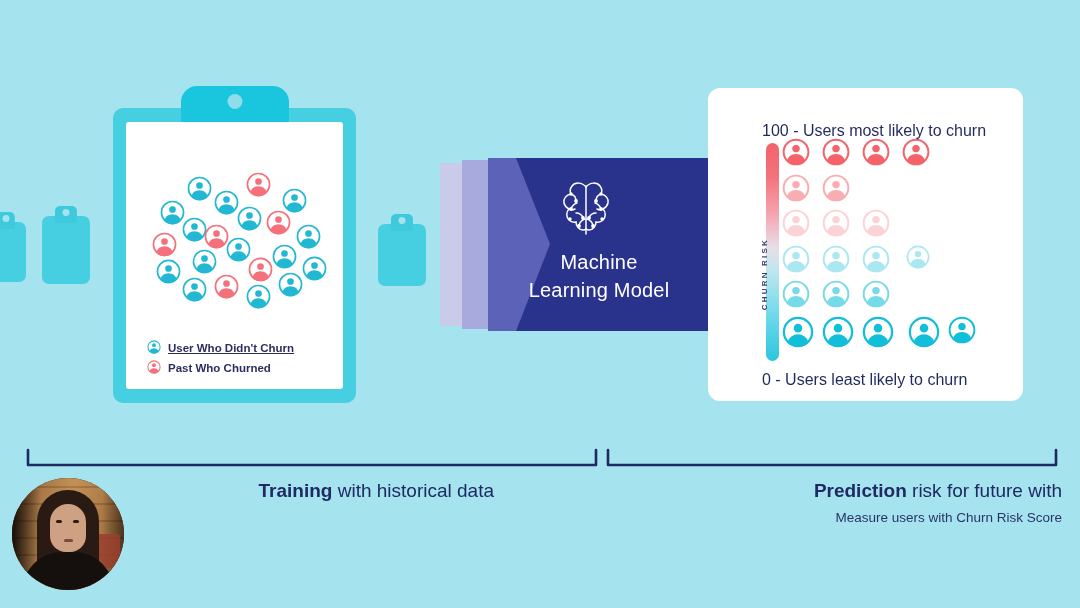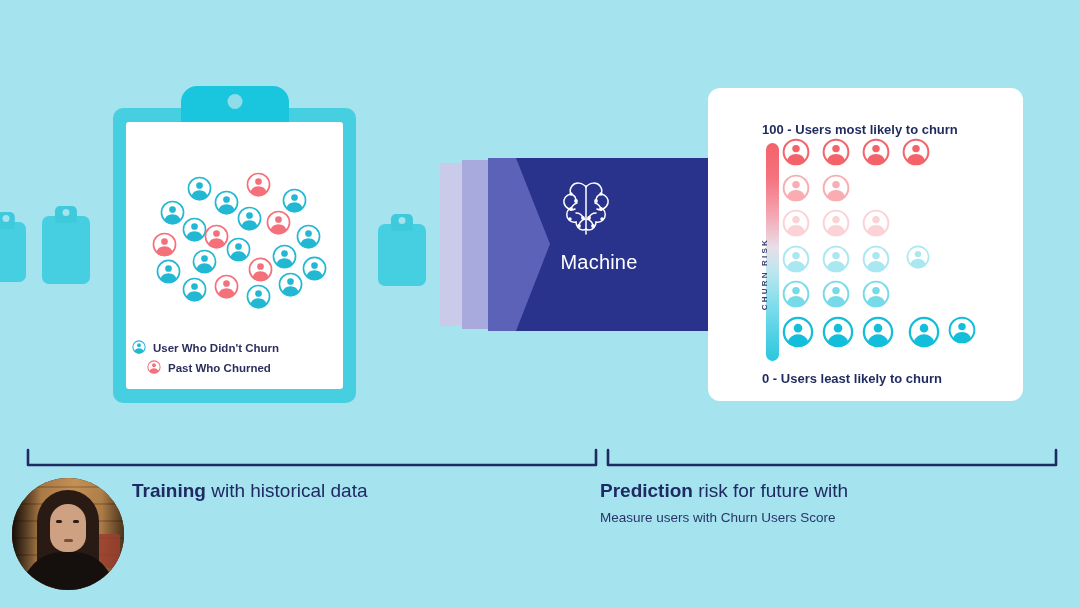--- a/index.html
+++ b/index.html
@@ -82,21 +82,21 @@
   .avatar { position: absolute; }
   .avatar svg { display: block; }
 
   
   .legend-row {
     position: absolute;
     display: flex; align-items: center; gap: 7px;
     font-size: 11.5px; color: #2c2f5e; font-weight: 600;
     white-space: nowrap;
   }
-  #legend-1 { left: 132px; top: 340px; }
+  #legend-1 { left: 147px; top: 340px; text-decoration: underline; }
   #legend-2 { left: 147px; top: 360px; }
 
   
   #ml-arrow {
     position: absolute; left: 440px; top: 157px;
     width: 292px; height: 175px;
   }
   #ml-arrow svg { display: block; }
   #ml-text {
     position: absolute; left: 0; top: 0; width: 292px; height: 175px;
@@ -115,21 +115,21 @@
 
   
   #right-panel {
     position: absolute; left: 708px; top: 88px;
     width: 315px; height: 313px;
     background: #fff;
     border-radius: 12px;
   }
   .panel-caption {
     position: absolute;
-    font-size: 13px; font-weight: 700; color: #1f2a5e;
+    font-size: 16px; font-weight: 400; color: #1f2a5e;
     white-space: nowrap;
   }
   #cap-top { left: 762px; top: 122px; }
   #cap-bottom { left: 762px; top: 371px; }
 
   #risk-bar {
     position: absolute; left: 766px; top: 143px;
     width: 13px; height: 218px;
     border-radius: 7px;
     background: linear-gradient(to bottom,
@@ -143,21 +143,21 @@
     letter-spacing: 2.2px;
     writing-mode: vertical-rl;
     transform: rotate(180deg);
     text-align: center;
   }
 
   
   #bracket-left, #bracket-right { position: absolute; }
 
   
-  .cap-block { position: absolute; text-align: left; }
+  .cap-block { position: absolute; text-align: right; }
   .cap-title {
     font-size: 19px; color: #1f2a63; font-weight: 400;
     white-space: nowrap;
   }
   .cap-title b { font-weight: 700; }
   .cap-sub {
     font-size: 13.5px; color: #2a3468; font-weight: 400;
     margin-top: 8px; white-space: nowrap;
   }
   #cap-train { left: 132px; top: 480px; width: 362px; }
@@ -458,20 +458,21 @@
               <circle cx="44" cy="30" r="1.9"></circle>
             <circle cx="32" cy="39" r="1.9"></circle>
               <circle cx="36" cy="47" r="1.9"></circle>
             <circle cx="44" cy="15" r="1.7"></circle>
               <circle cx="45" cy="40" r="1.7"></circle>
           </g>
         </svg>
       </div>
       <div id="ml-label">
         <span>Machine</span><br>
+        <span>Learning Model</span>
       </div>
     </div>
   </div>
 
   <div id="right-panel">
     <div id="right-grid" style="position:absolute;left:74px;top:50px;width:230px;height:215px;">
         <span class="avatar" style="left: 0px; top: 0px;">
           <svg width="28" height="28" viewBox="0 0 24 24" style="opacity:1">
             <circle cx="12" cy="12" r="10.6" fill="none" stroke="#f4626a" stroke-width="1.7"></circle>
             <circle cx="12" cy="9.1" r="3.2" fill="#f4626a"></circle>
@@ -642,21 +643,21 @@
   <div class="cap-block" id="cap-train">
     <div class="cap-title">
       <b>Training</b><span> with historical data</span>
     </div>
   </div>
 
   <div class="cap-block" id="cap-predict">
     <div class="cap-title">
       <b>Prediction</b><span> risk for future with</span>
     </div>
-    <div class="cap-sub">Measure users with Churn Users Score</div>
+    <div class="cap-sub">Measure users with Churn Risk Score</div>
   </div>
 
   <div id="webcam">
     <div class="wall"></div>
     <div class="shadowL"></div>
     <div class="shadowR"></div>
     <div class="chair"></div>
     <div class="hair"></div>
     <div class="face"></div>
     <div class="eye l"></div>

